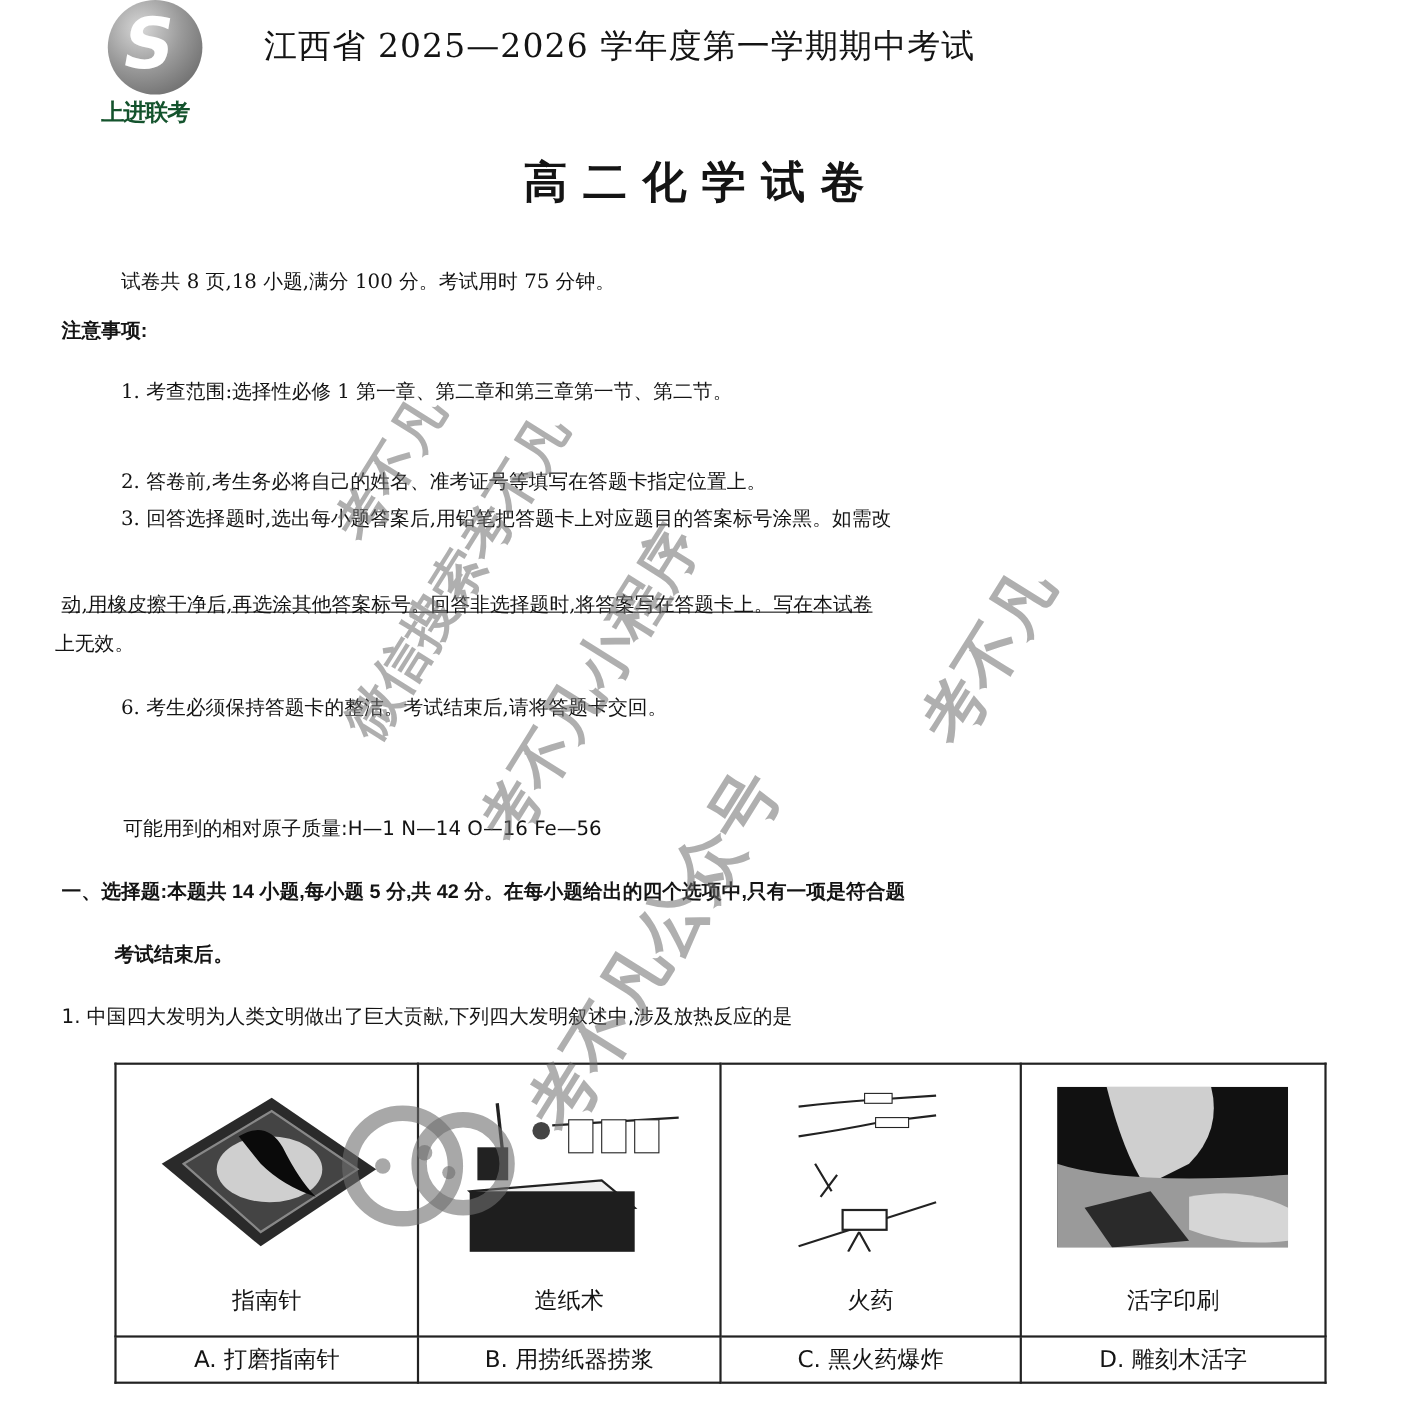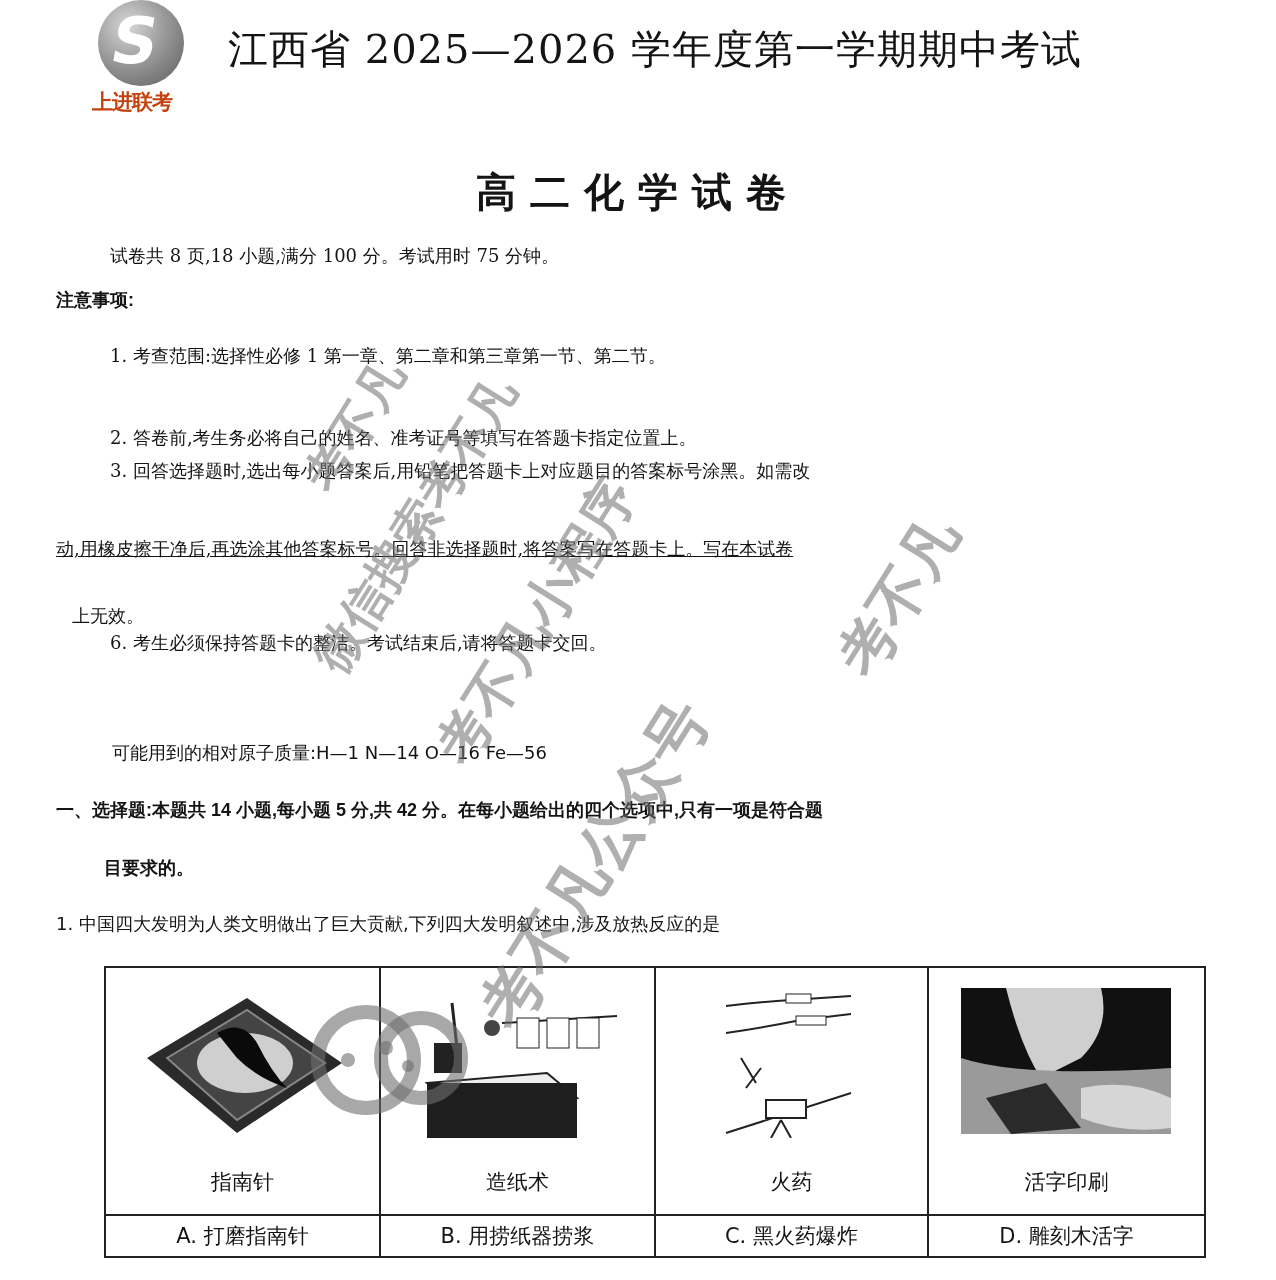--- a/index.html
+++ b/index.html
@@ -1,23 +1,23 @@
 <!DOCTYPE html>
 <html><head>
 <meta charset="utf-8">
 <style>
   html, body { margin:0; padding:0; background:#ffffff; }
   body { width:1276px; height:1280px; position:relative; overflow:hidden; font-family:"DejaVu Serif","Liberation Serif",serif; color:#141414; }
   .logo { position:absolute; left:92px; top:0; width:100px; height:118px; }
   .logo-circle { position:absolute; left:6px; top:0; width:86px; height:86px; border-radius:50%;
     background:radial-gradient(circle at 35% 30%, #d8d8d8 0%, #9a9a9a 45%, #5a5a5a 100%); }
   .logo-s { position:absolute; left:20px; top:4px; font:bold 64px "DejaVu Sans",sans-serif; color:#fff; transform:skewX(-10deg); }
-  .logo-text { position:absolute; left:0; top:88px; font:bold 21px "DejaVu Sans",sans-serif; color:#c2410c; letter-spacing:-1px; }
-  .exam-header { position:absolute; left:228px; top:22px; font-size:40px; letter-spacing:1px; white-space:nowrap; }
-  .subject-title { position:absolute; left:0; width:1276px; top:138px; text-align:center; font:bold 40px "DejaVu Sans",sans-serif; letter-spacing:14px;margin-top:27px; }
+  .logo-text { position:absolute; left:0; top:88px; font:bold 21px "DejaVu Sans",sans-serif; color:#14532d; letter-spacing:-1px; }
+  .exam-header { position:absolute; left:240px; top:22px; font-size:30px; letter-spacing:1px; white-space:nowrap; }
+  .subject-title { position:absolute; left:0; width:1276px; top:138px; text-align:center; font:bold 40px "DejaVu Sans",sans-serif; letter-spacing:14px; }
   .p { position:absolute; white-space:nowrap; font-size:18px; }
   .bold { font-family:Liberation Sans, sans-serif; font-weight:bold; }
   .sans { font-family:"DejaVu Sans",sans-serif; }
   table.inv { position:absolute; left:104px; top:966px; width:1102px; border-collapse:collapse; }
   table.inv td { border:2px solid #222; text-align:center; vertical-align:top; padding:0; font-family:"DejaVu Sans",sans-serif; font-size:21px; }
   .imgcell { height:246px; position:relative; }
   .caption { position:absolute; left:0; right:0; bottom:18px; text-align:center; }
   .optcell { height:40px; line-height:40px; }
   .pic { position:absolute; left:50%; transform:translateX(-50%); top:20px; }
   .watermark { position:absolute; font:bold 52px "DejaVu Sans",sans-serif; color:rgba(110,110,110,0.55); white-space:nowrap; transform-origin:left top; pointer-events:none; }
@@ -34,26 +34,26 @@
 
 <div class="exam-header">江西省 2025—2026 学年度第一学期期中考试</div>
 <div class="subject-title">高二化学试卷</div>
 
 <div class="p" style="left:110px; top:244px;">试卷共 8 页,18 小题,满分 100 分。考试用时 75 分钟。</div>
 <div class="p bold" style="left:56px; top:288px;">注意事项:</div>
 <div class="p" style="left:110px; top:344px;">1. 考查范围:选择性必修 1 第一章、第二章和第三章第一节、第二节。</div>
 <div class="p" style="left:110px; top:402px;margin-top:24px;">2. 答卷前,考生务必将自己的姓名、准考证号等填写在答题卡指定位置上。</div>
 <div class="p" style="left:110px; top:459px;">3. 回答选择题时,选出每小题答案后,用铅笔把答题卡上对应题目的答案标号涂黑。如需改</div>
 <div class="p" style="left:56px; top:537px;text-decoration:underline;">动,用橡皮擦干净后,再选涂其他答案标号。回答非选择题时,将答案写在答题卡上。写在本试卷</div>
-<div class="p" style="left:72px; top:573px;margin-top:31px;">上无效。</div>
+<div class="p" style="left:50px; top:573px;">上无效。</div>
 <div class="p" style="left:110px; top:631px;">6. 考生必须保持答题卡的整洁。考试结束后,请将答题卡交回。</div>
 
 <div class="p sans" style="left:112px; top:741px;">可能用到的相对原子质量:H—1   N—14   O—16   Fe—56</div>
 <div class="p bold" style="left:56px; top:798px;">一、选择题:本题共 14 小题,每小题 5 分,共 42 分。在每小题给出的四个选项中,只有一项是符合题</div>
-<div class="p bold" style="left:104px; top:856px;">目要求的。</div>
+<div class="p bold" style="left:104px; top:856px;">考试结束后。</div>
 <div class="p sans" style="left:56px; top:912px;">1. 中国四大发明为人类文明做出了巨大贡献,下列四大发明叙述中,涉及放热反应的是</div>
 
 <table class="inv">
   <tbody>
       <tr>
     <td class="imgcell" style="width:274px;">
       <svg class="pic" width="210" height="150" viewBox="0 0 210 150">
         <polygon points="10,70 110,10 205,75 100,145" fill="#2a2a2a"></polygon>
         <polygon points="30,70 110,22 188,75 100,132" fill="#444" stroke="#888" stroke-width="2"></polygon>
         <ellipse cx="108" cy="75" rx="48" ry="30" fill="#cfcfcf"></ellipse>

